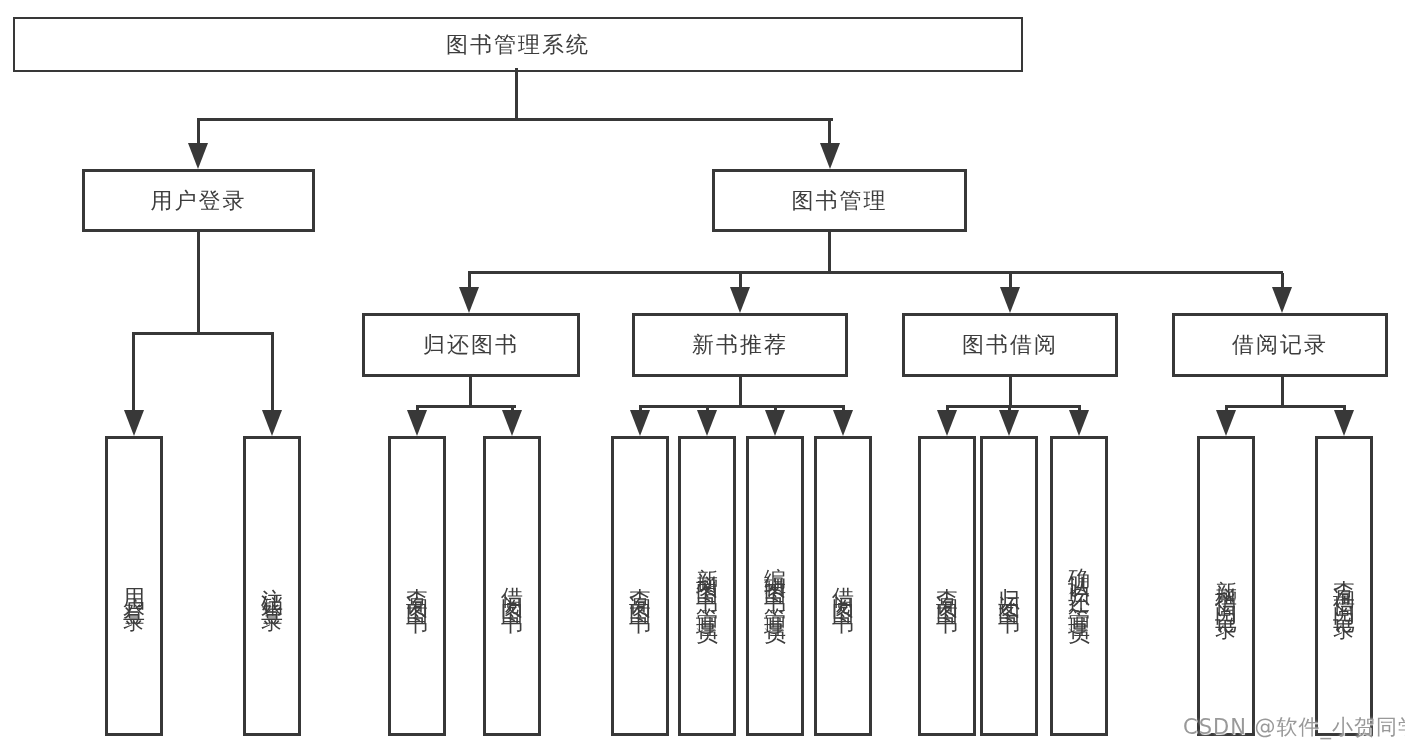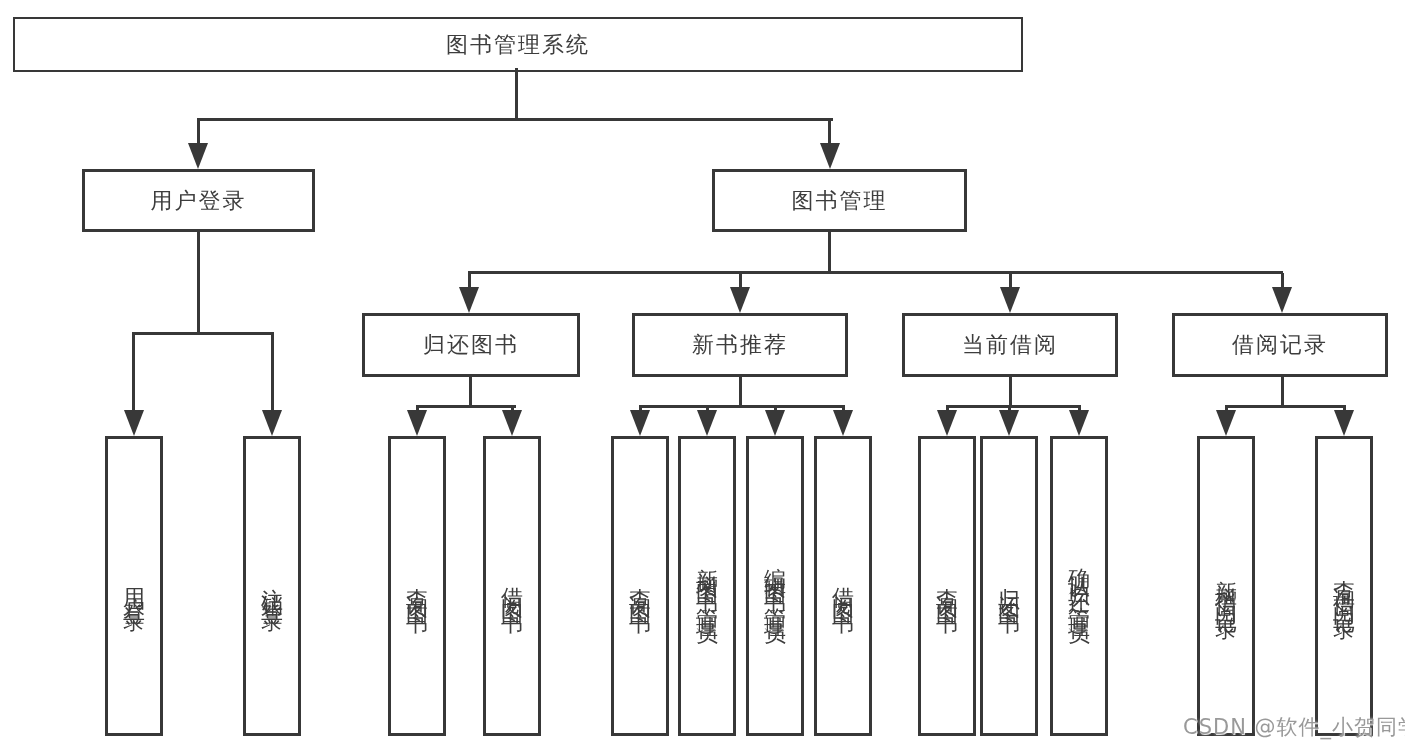--- a/index.html
+++ b/index.html
@@ -82,21 +82,21 @@
   <div class="line" style="left:1281px;top:273px;width:3px;height:16px"></div>
   <div class="arrow" style="left:1272px;top:287px"></div>
 
   <div class="box h" style="left:362px;top:313px;width:218px;height:64px">
     <span>归还图书</span>
   </div>
   <div class="box h" style="left:632px;top:313px;width:216px;height:64px">
     <span>新书推荐</span>
   </div>
   <div class="box h" style="left:902px;top:313px;width:216px;height:64px">
-    <span>当前借阅</span>
+    <span>图书借阅</span>
   </div>
   <div class="box h" style="left:1172px;top:313px;width:216px;height:64px">
     <span>借阅记录</span>
   </div>
 
   <div class="line" style="left:469px;top:377px;width:3px;height:30px"></div>
   <div class="line" style="left:739px;top:377px;width:3px;height:30px"></div>
   <div class="line" style="left:1009px;top:377px;width:3px;height:30px"></div>
   <div class="line" style="left:1281px;top:377px;width:3px;height:30px"></div>
 

